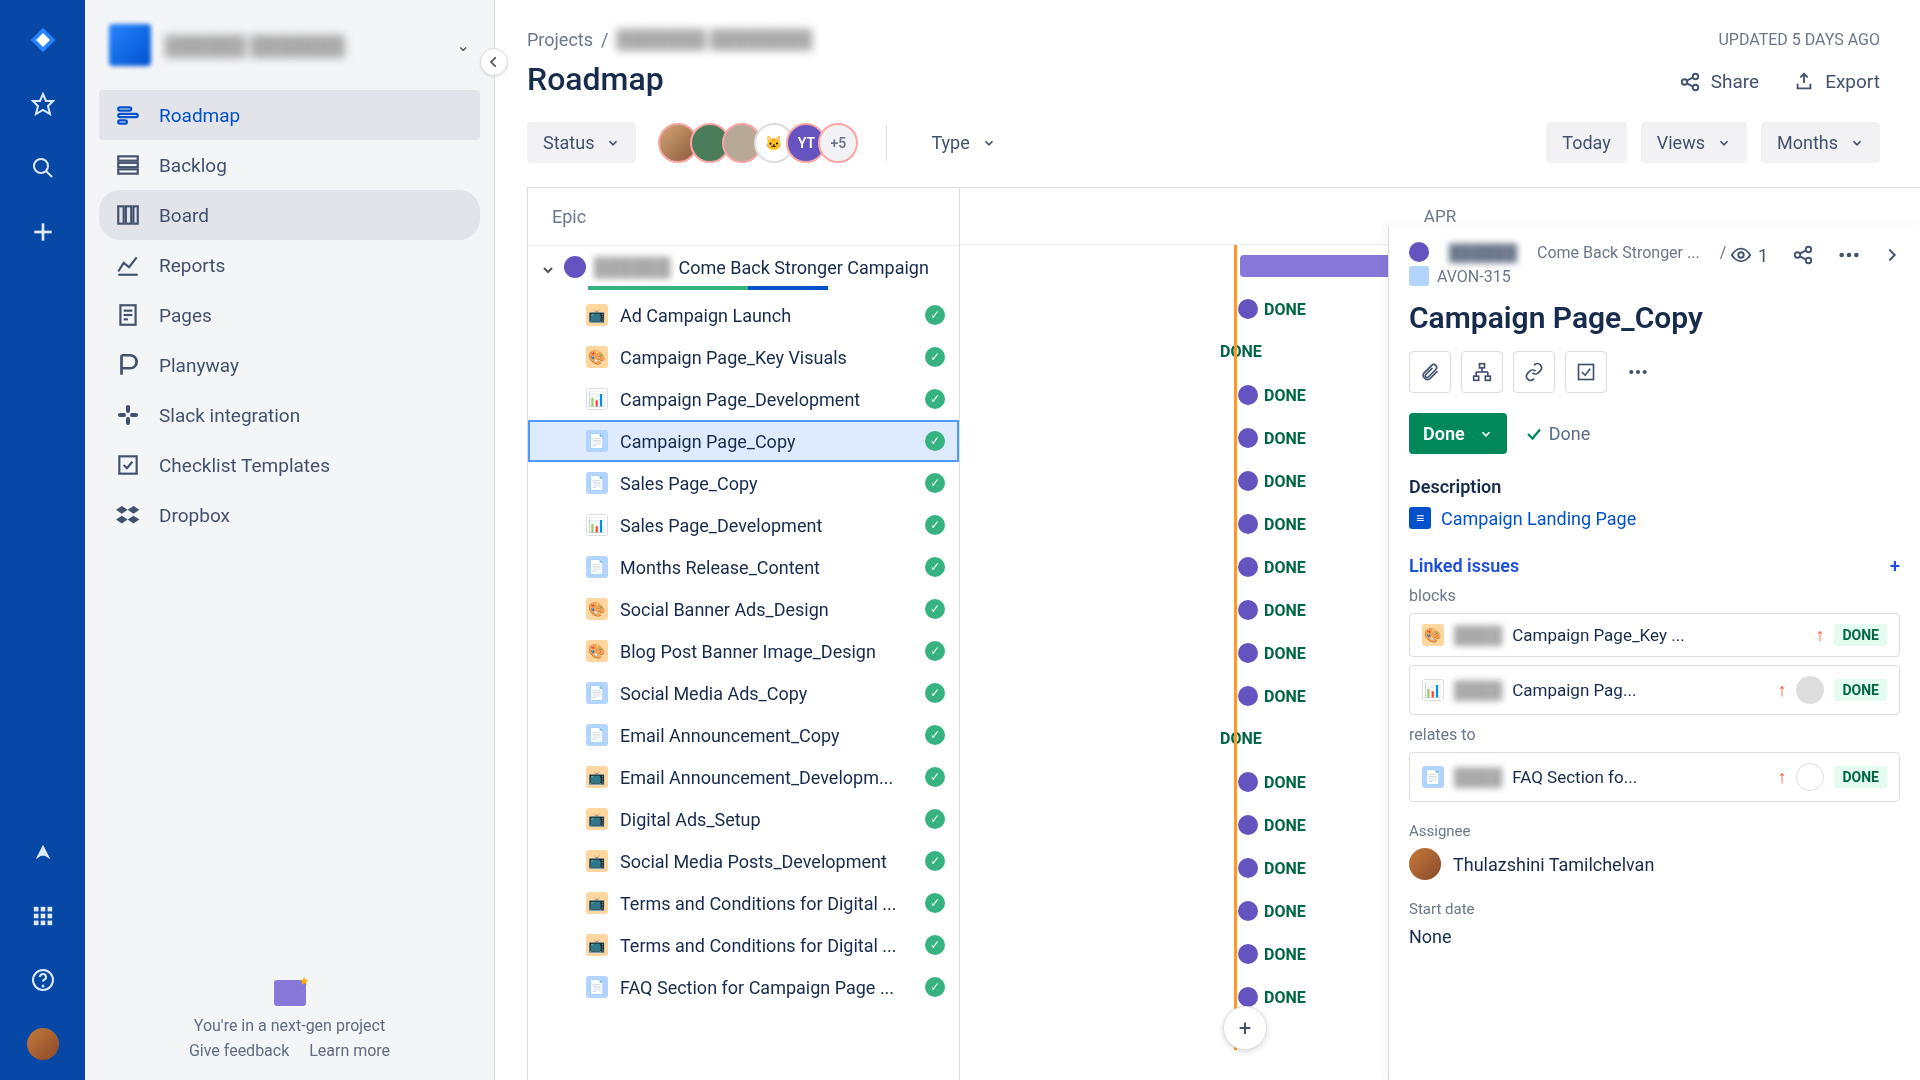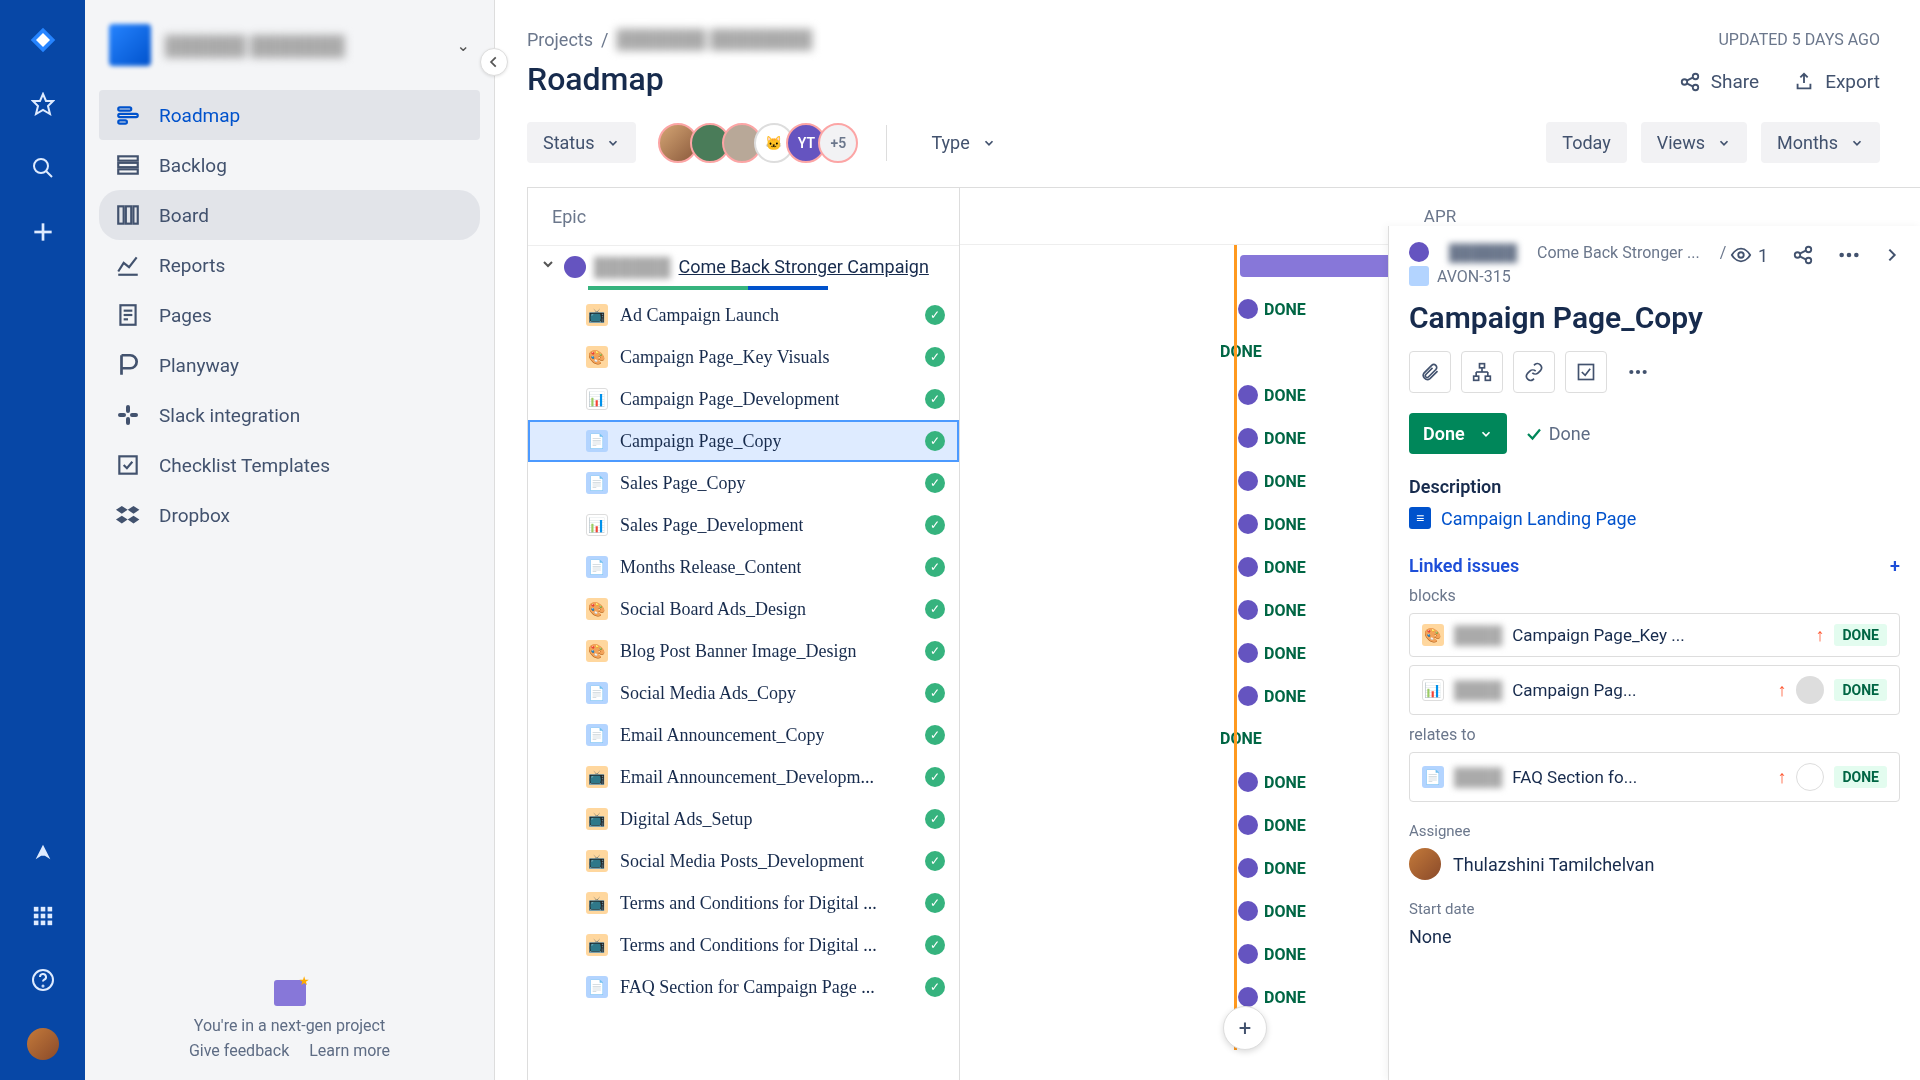--- a/index.html
+++ b/index.html
@@ -44,30 +44,30 @@
 .av.more { background:#F2F2F4; color:#6B778C; }
 .divider-v { width:1px; height:36px; background:#ddd; margin:0 8px;}
 .toolbar-right { position:absolute; right:40px; display:flex; gap:14px;}
 .header-actions { position:absolute; right:40px; top:70px; display:flex; gap:34px; align-items:center; color:#42526E; font-size:19px;}
 .header-actions .act { display:flex; align-items:center; gap:10px; cursor:pointer;}
 
 
 .roadmap { flex:1; display:flex; margin-top: 24px; border:1px solid #ddd; border-bottom:none; border-right:none; overflow:hidden; }
 .epic-col { width: 432px; border-right:1px solid #ddd; overflow-y:auto; }
 .epic-header { padding: 18px 24px; color:#6B778C; font-size:18px; border-bottom:1px solid #eee; }
-.epic-group-row { display:flex; align-items:flex-start; padding: 10px 12px; gap:8px; font-size:18px; color:#172B4D;text-decoration:underline; }
+.epic-group-row { display:flex; align-items:flex-end; padding: 10px 12px; gap:8px; font-size:18px; color:#172B4D; }
 .progress { height:4px; display:flex; margin-left:60px; margin-top:-2px; margin-bottom:4px; width:240px;}
 .progress .g{background:#36B37E;flex:2;} .progress .b{background:#0052CC;flex:1;}
 .epic-row { display:flex; align-items:center; padding: 8px 12px 8px 56px; gap:12px; font-size:18px; color:#172B4D; border:2px solid transparent; position:relative;}
 .epic-row.selected { background:#DEEBFF; border:2px solid #4C9AFF; }
 .row-icon { width:22px; height:22px; border-radius:3px; flex-shrink:0; display:flex;align-items:center;justify-content:center; font-size:14px;}
 .row-icon.ad{background:#FFD79E;} .row-icon.art{background:#FFD79E;} .row-icon.dev{background:#fff;border:1px solid #ddd;} .row-icon.copy{background:#B3D4FF;}
 .row-check { width:20px; height:20px; border-radius:50%; background:#36B37E; margin-left:auto; display:flex;align-items:center;justify-content:center; color:#fff; font-size:12px;}
 .epic-avatar { width:22px;height:22px;border-radius:50%;background:#6554C0; flex-shrink:0;}
-.epic-name { white-space:nowrap; overflow:hidden; text-overflow:ellipsis;font-family:Liberation Serif, serif; }
+.epic-name { white-space:nowrap; overflow:hidden; text-overflow:ellipsis; }
 
 .timeline-col { flex:1; position:relative; overflow:hidden; }
 .month-header { padding:18px 0; text-align:center; color:#6B778C; font-size:17px; border-bottom:1px solid #eee; }
 .timeline-body { position:relative; }
 .today-line { position:absolute; left:274px; top:0; bottom:0; width:3px; background:#FF991F; z-index:2;}
 .gantt-bar { position:absolute; left:280px; top:10px; width:200px; height:22px; background:#8777D9; border-radius:4px;}
 .done-label { position:absolute; font-size:16px; font-weight:700; color:#006644; display:flex; align-items:center; gap:6px;}
 .done-av { width:20px;height:20px;border-radius:50%; background:#6554C0; }
 .fab { position:absolute; bottom:30px; left:728px; width:44px;height:44px;border-radius:50%;background:#fff;border:1px solid #ddd;box-shadow:0 2px 6px rgba(0,0,0,0.15);display:flex;align-items:center;justify-content:center;font-size:22px;color:#42526E;z-index:5;}
 
@@ -379,21 +379,21 @@
               <span class="epic-name">Sales Page_Development</span>
               <div class="row-check">✓</div>
             </div>
             <div class="epic-row">
               <div class="row-icon copy">📄</div>
               <span class="epic-name">Months Release_Content</span>
               <div class="row-check">✓</div>
             </div>
             <div class="epic-row">
               <div class="row-icon art">🎨</div>
-              <span class="epic-name">Social Board Ads_Design</span>
+              <span class="epic-name">Social Banner Ads_Design</span>
               <div class="row-check">✓</div>
             </div>
             <div class="epic-row">
               <div class="row-icon art">🎨</div>
               <span class="epic-name">Blog Post Banner Image_Design</span>
               <div class="row-check">✓</div>
             </div>
             <div class="epic-row">
               <div class="row-icon copy">📄</div>
               <span class="epic-name">Social Media Ads_Copy</span>

